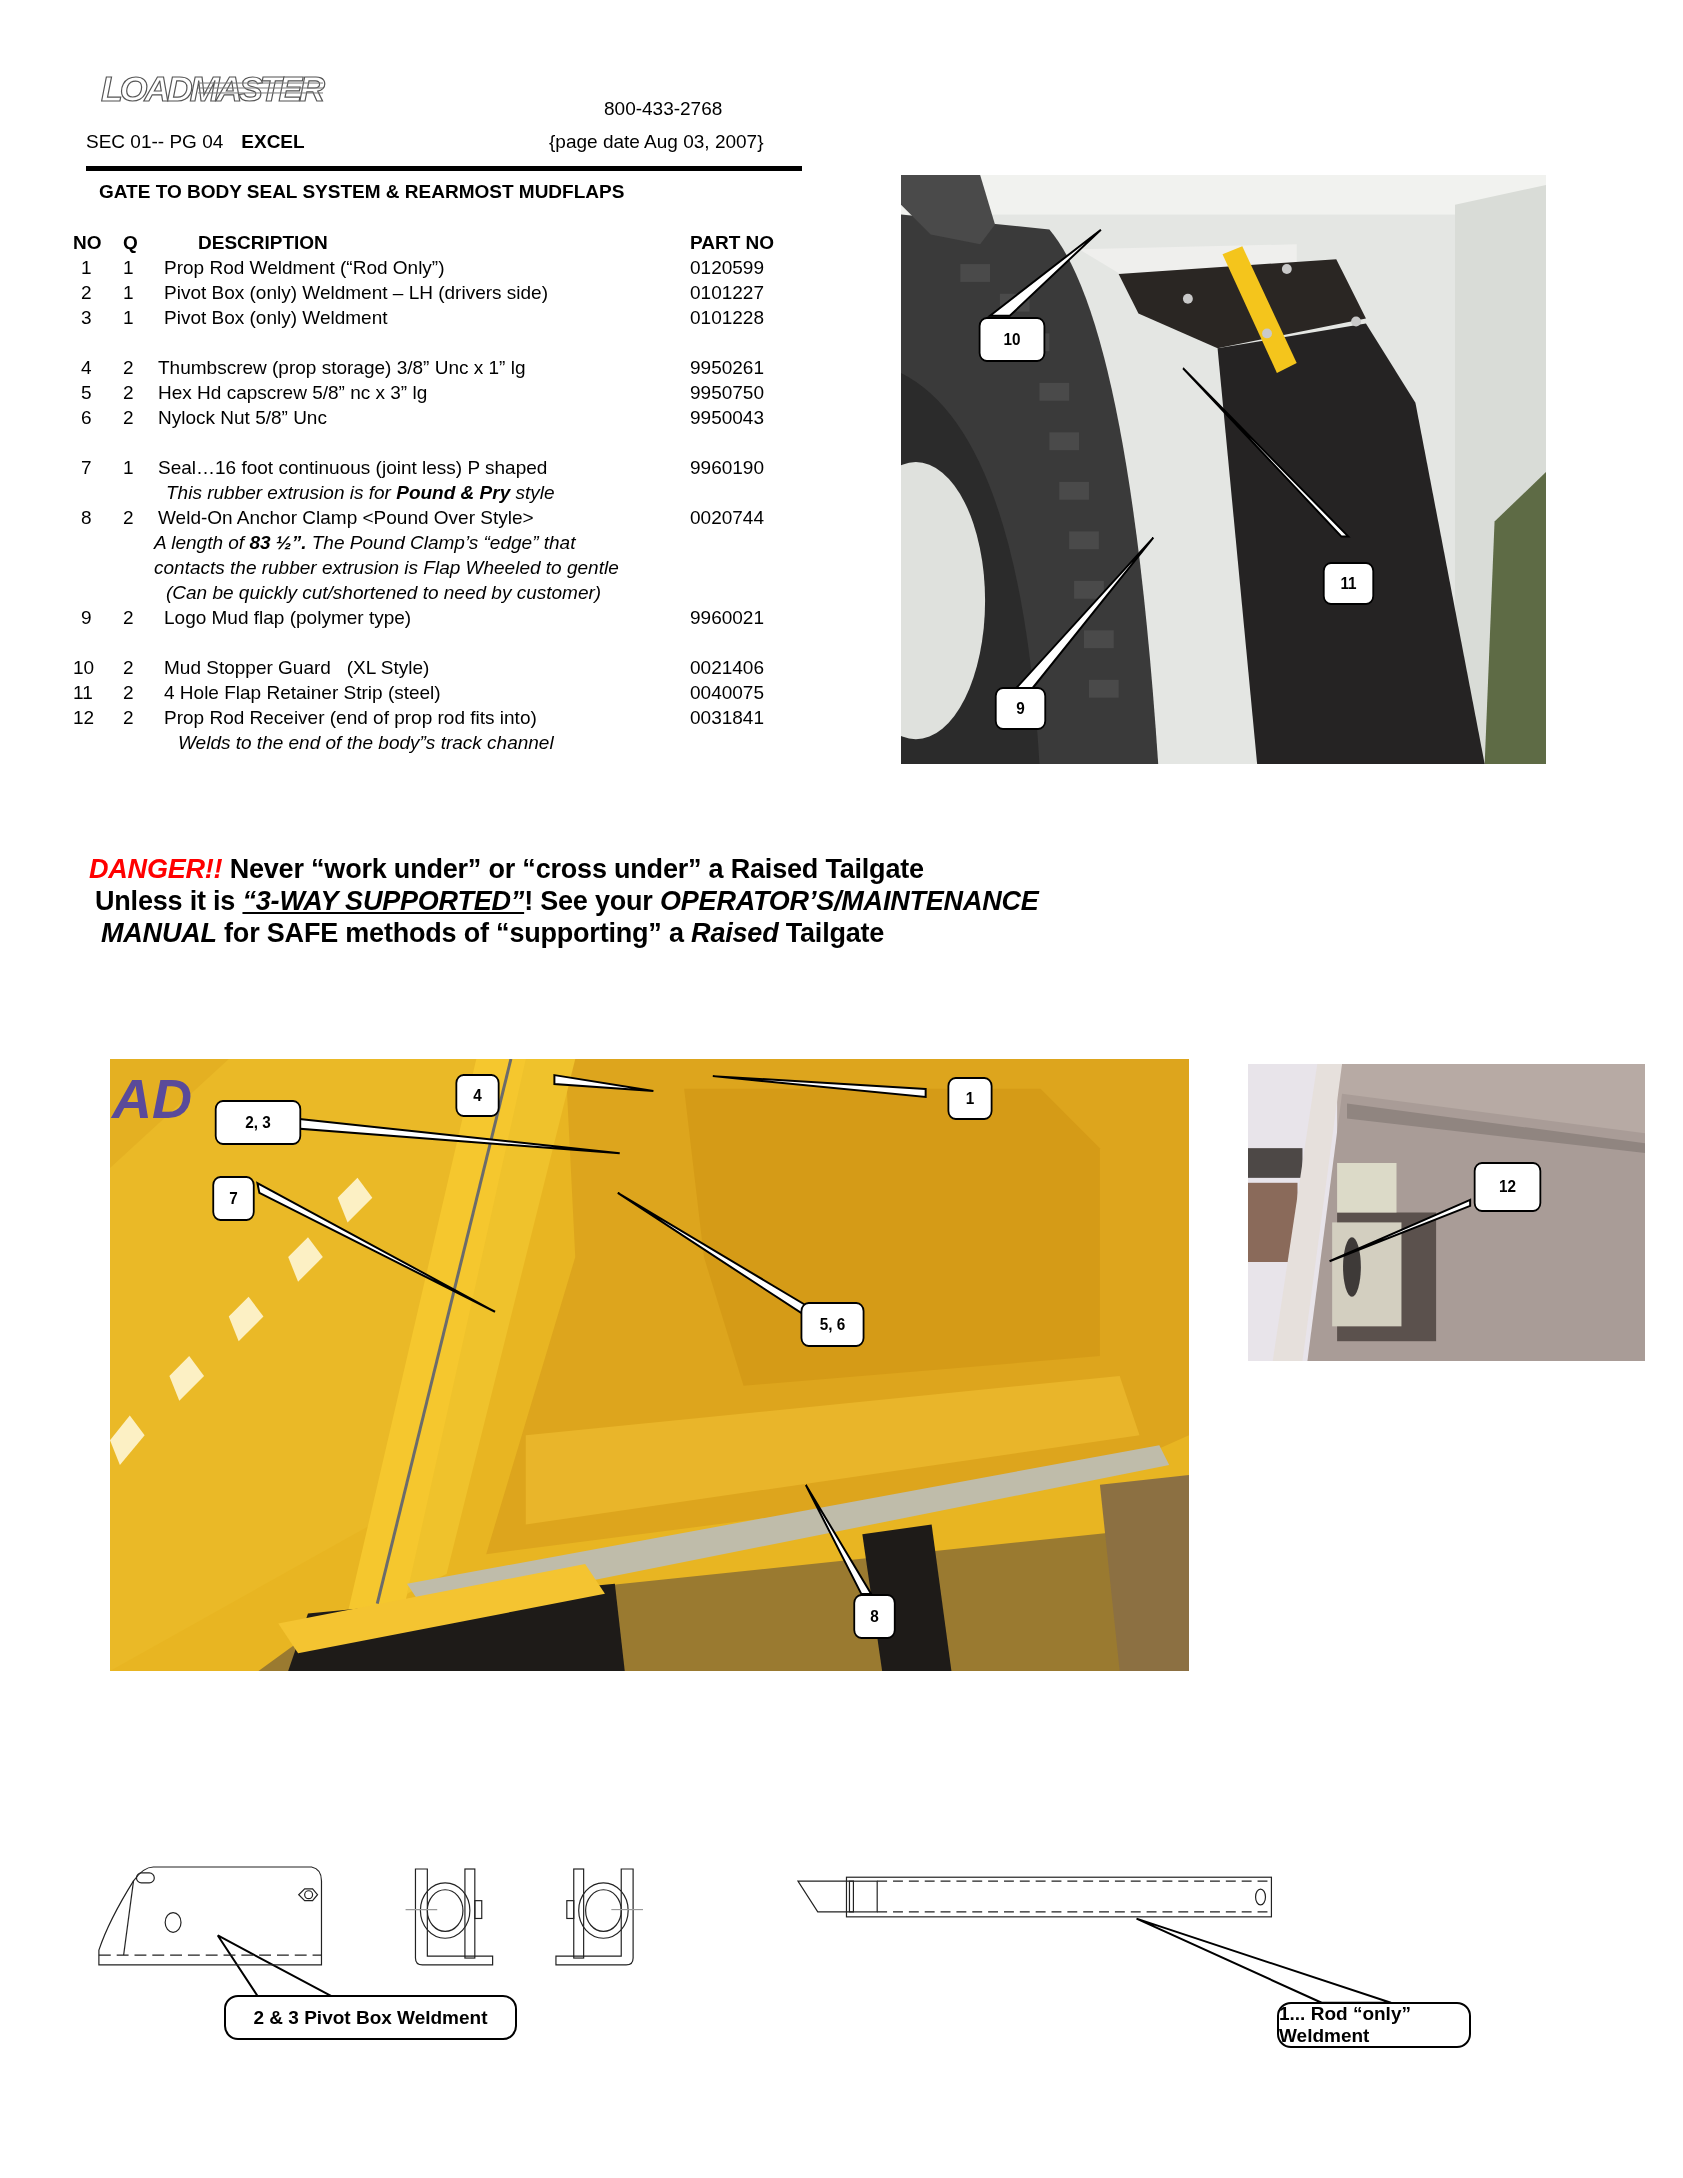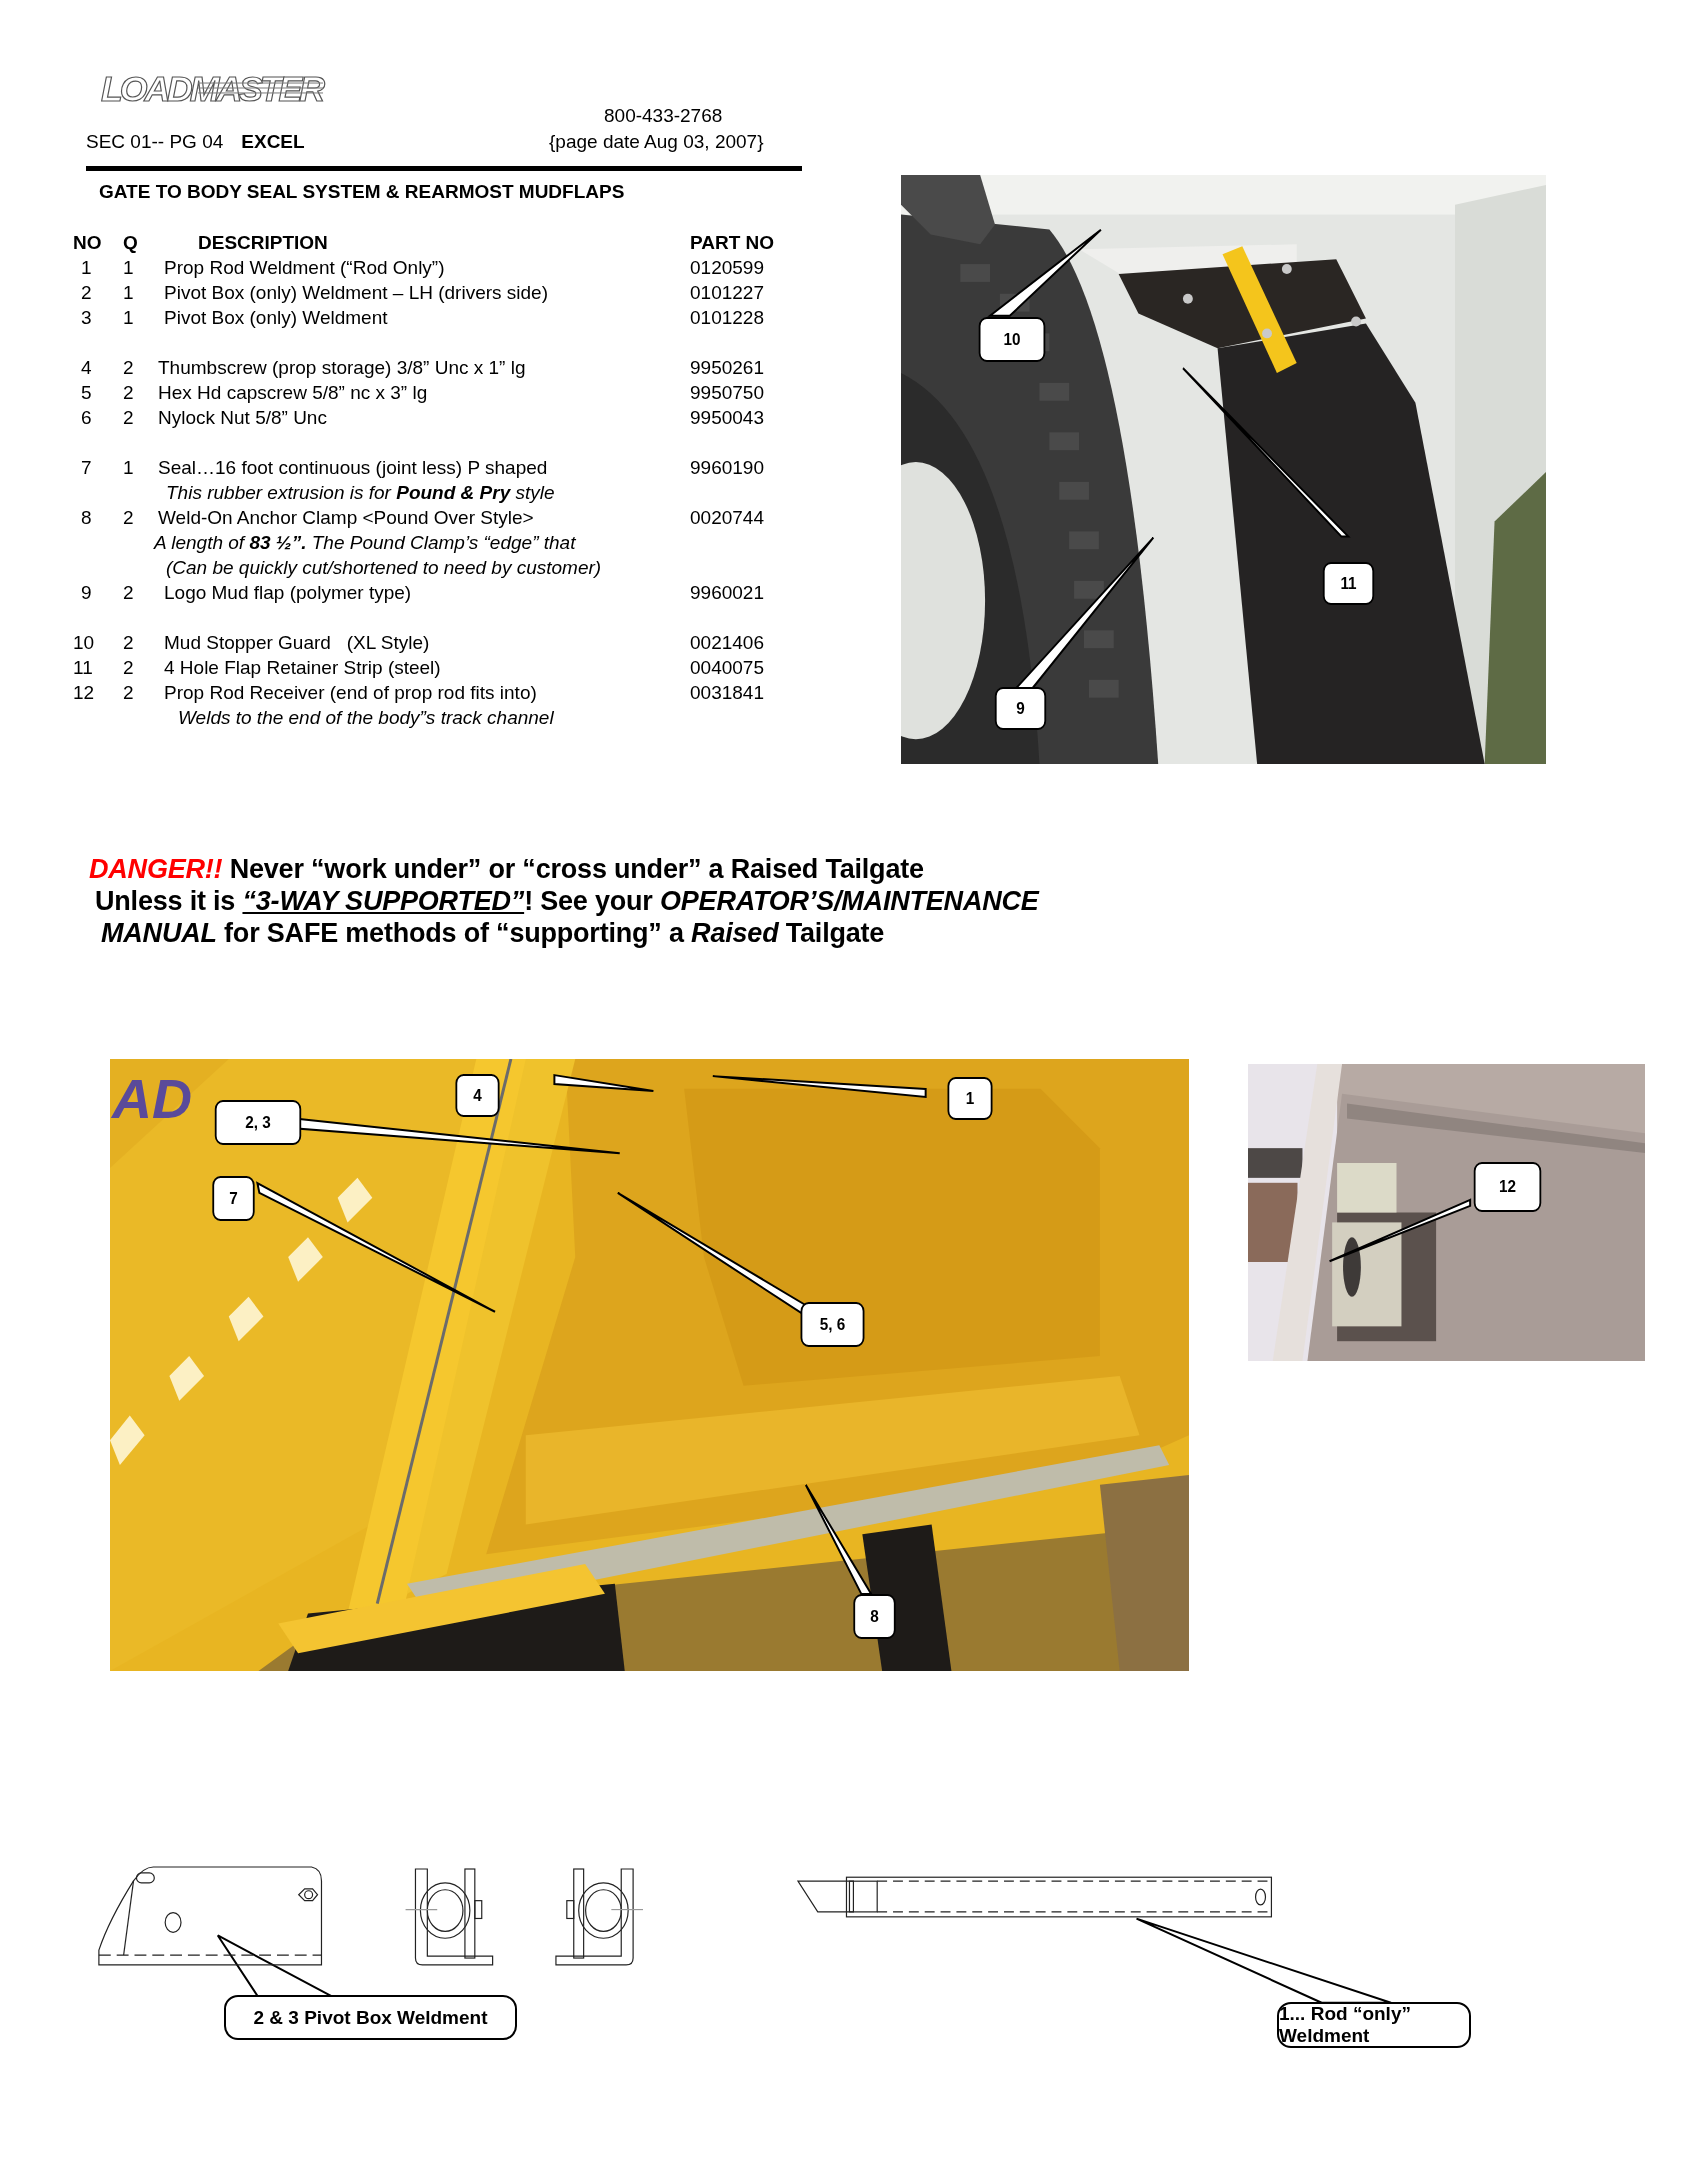--- a/index.html
+++ b/index.html
@@ -3,21 +3,21 @@
 <meta charset="utf-8">
 <style>
   html, body { margin: 0; padding: 0; background: #ffffff; }
   body { width: 1683px; height: 2178px; position: relative; overflow: hidden;
          font-family: "Liberation Sans", sans-serif; color: #000; }
   .abs { position: absolute; }
 
   
   .logo { left: 99px; top: 69px; width: 228px; height: 38px; }
   .logo svg { width: 100%; height: 100%; }
-  .phone { left: 604px; top: 105px; font-size: 19px; }
+  .phone { left: 604px; top: 98px; font-size: 19px; }
   .secpg { left: 86px; top: 131px; font-size: 19px; }
   .secpg b { margin-left: 18px; }
   .pagedate { left: 549px; top: 131px; font-size: 19px; }
   .rule { left: 86px; top: 166px; width: 716px; height: 5px; background: #000; }
   .title { left: 99px; top: 181px; font-size: 19px; font-weight: bold; }
 
   
   .parts { left: 71px; top: 230px; width: 752px; font-size: 19px; line-height: 25px; }
   .row { position: relative; height: 25px; white-space: nowrap; }
   .row.hdr { font-weight: bold; }
@@ -134,20 +134,21 @@
   </div>
   <div class="row">
     <span class="c-no" style="left:10px">8</span>
     <span class="c-q">2</span>
     <span class="c-desc" style="left:87px">Weld-On Anchor Clamp &lt;Pound Over Style&gt;</span>
     <span class="c-part">0020744</span>
   </div>
   <div class="note" style="padding-left:83px">
     <span>A length of </span><b>83 ½”.</b><span> The Pound Clamp’s “edge” that</span>
   </div>
+  <div class="note" style="padding-left:83px">contacts the rubber extrusion is Flap Wheeled to gentle</div>
   <div class="note" style="padding-left:95px">(Can be quickly cut/shortened to need by customer)</div>
   <div class="row">
     <span class="c-no" style="left:10px">9</span>
     <span class="c-q">2</span>
     <span class="c-desc" style="left:93px">Logo Mud flap (polymer type)</span>
     <span class="c-part">9960021</span>
   </div>
   <div class="gap"></div>
   <div class="row">
     <span class="c-no" style="left:2px">10</span>

